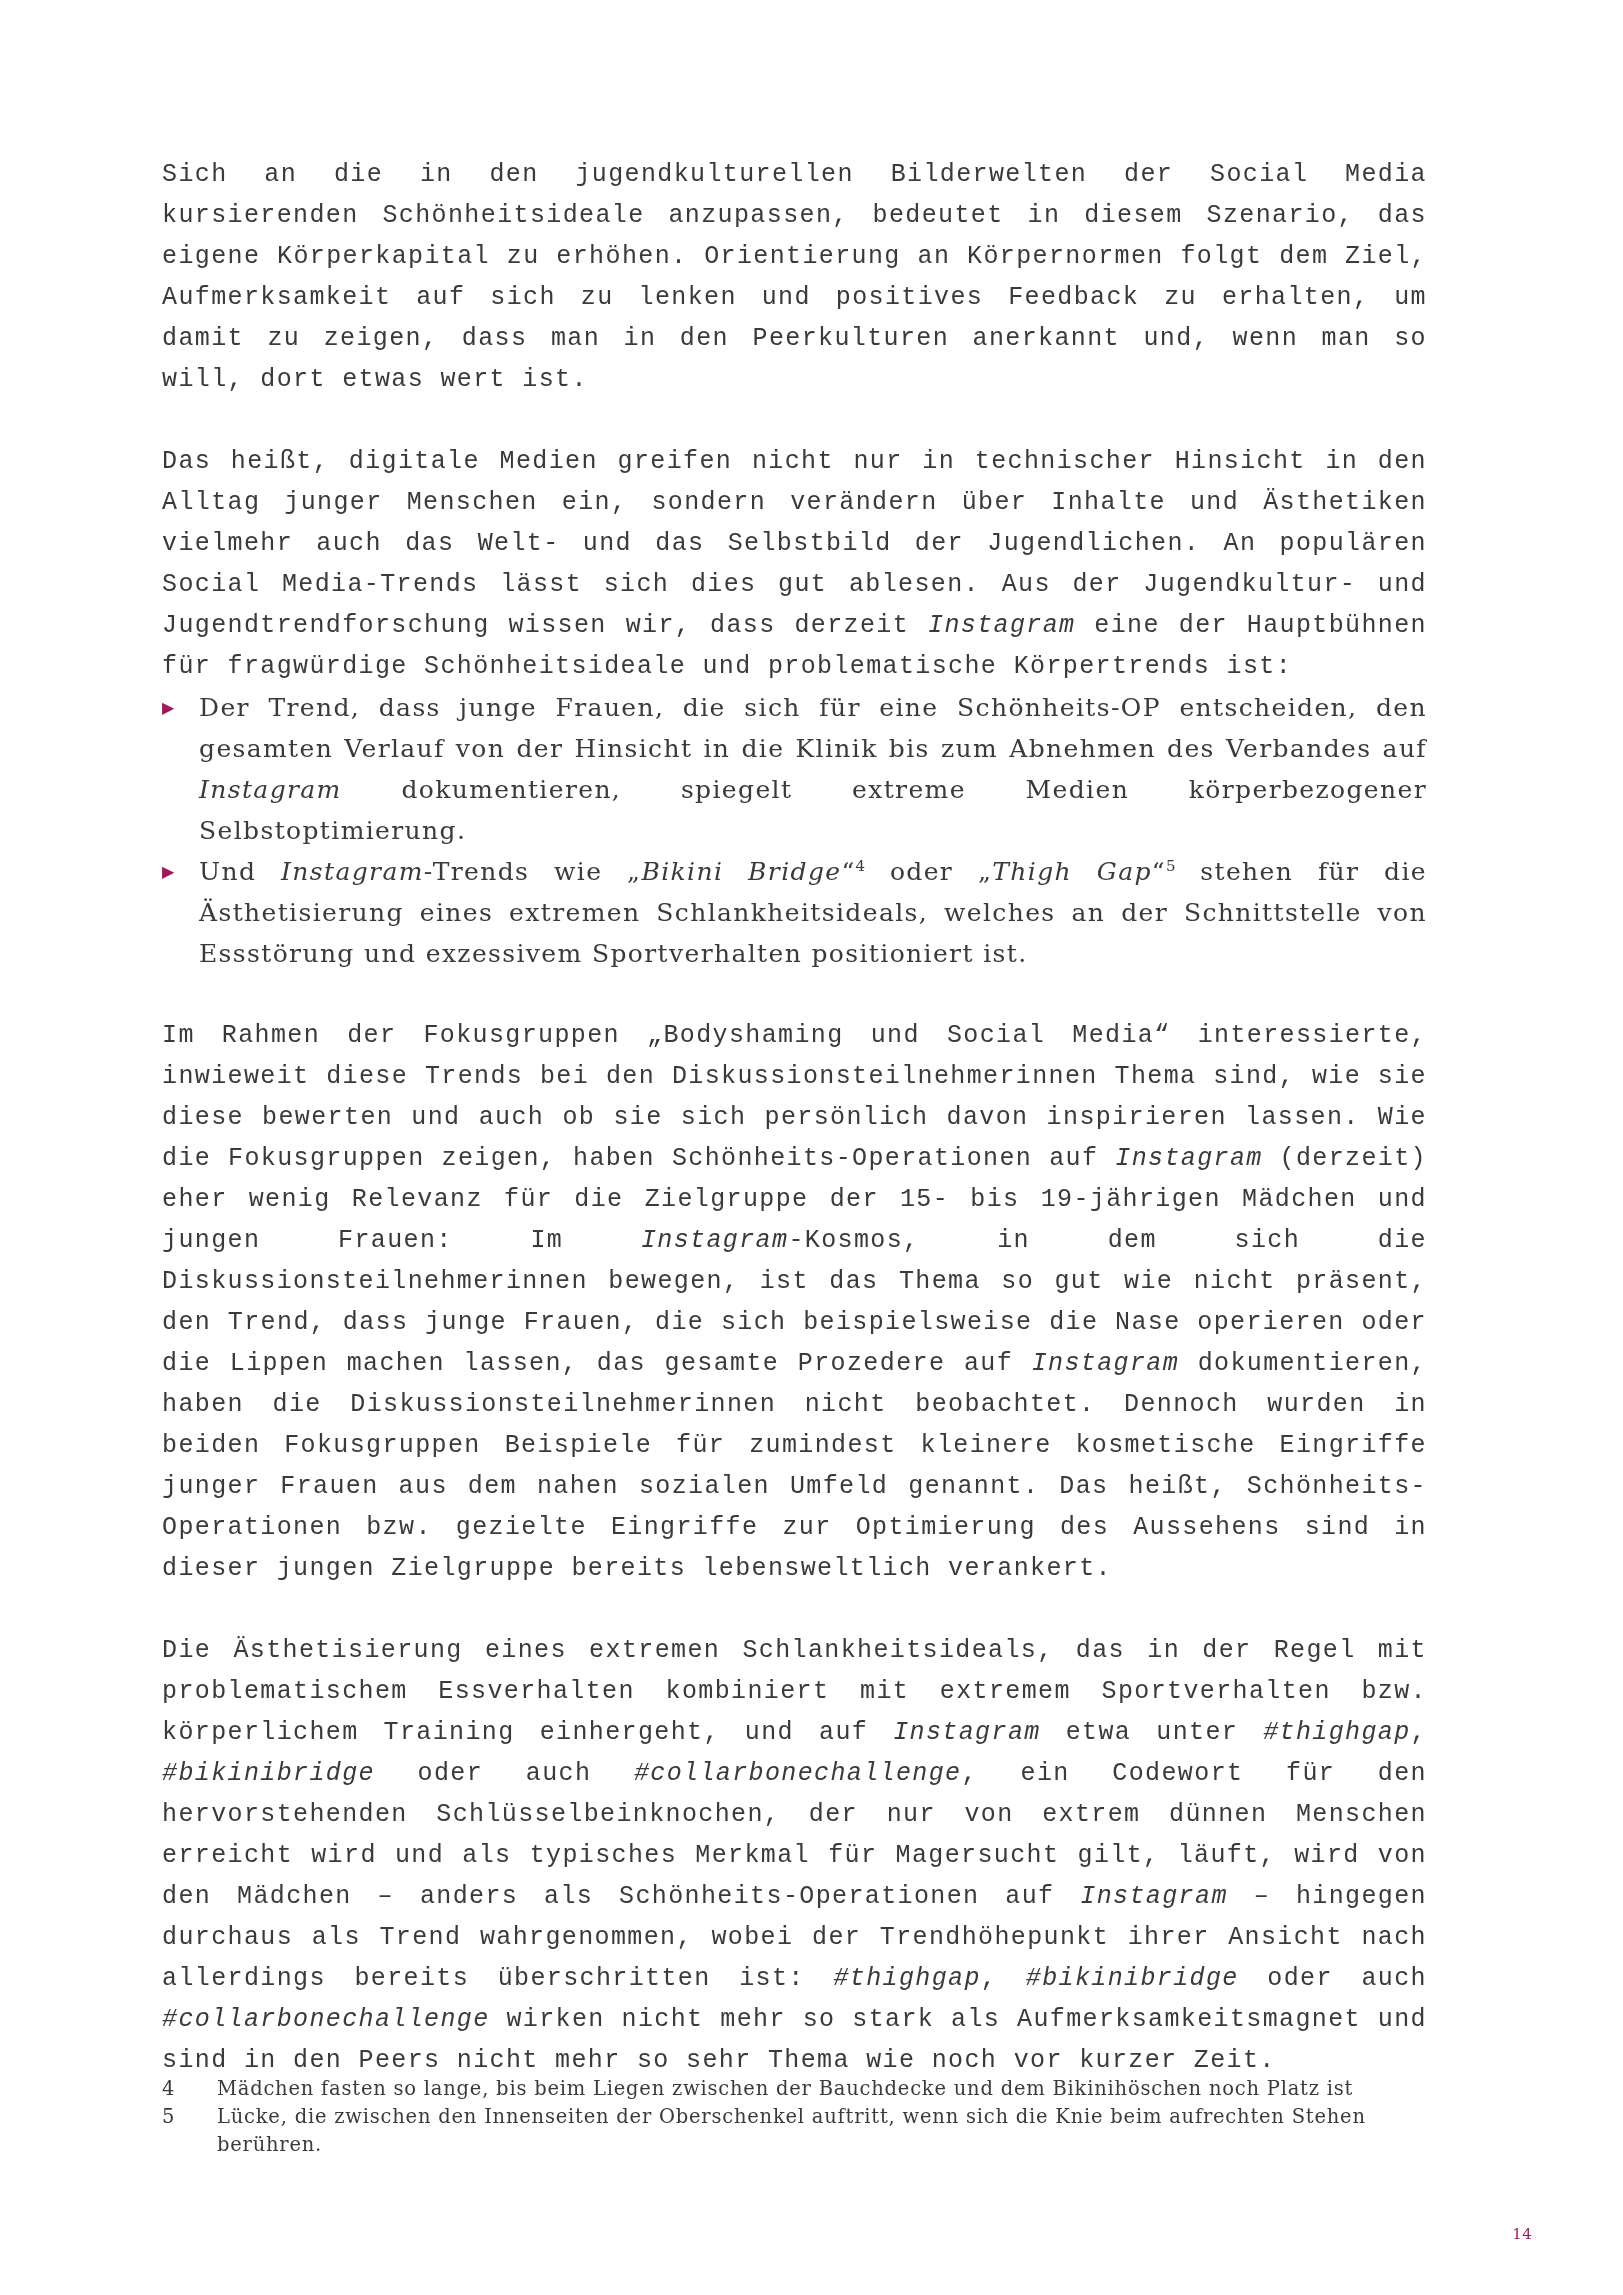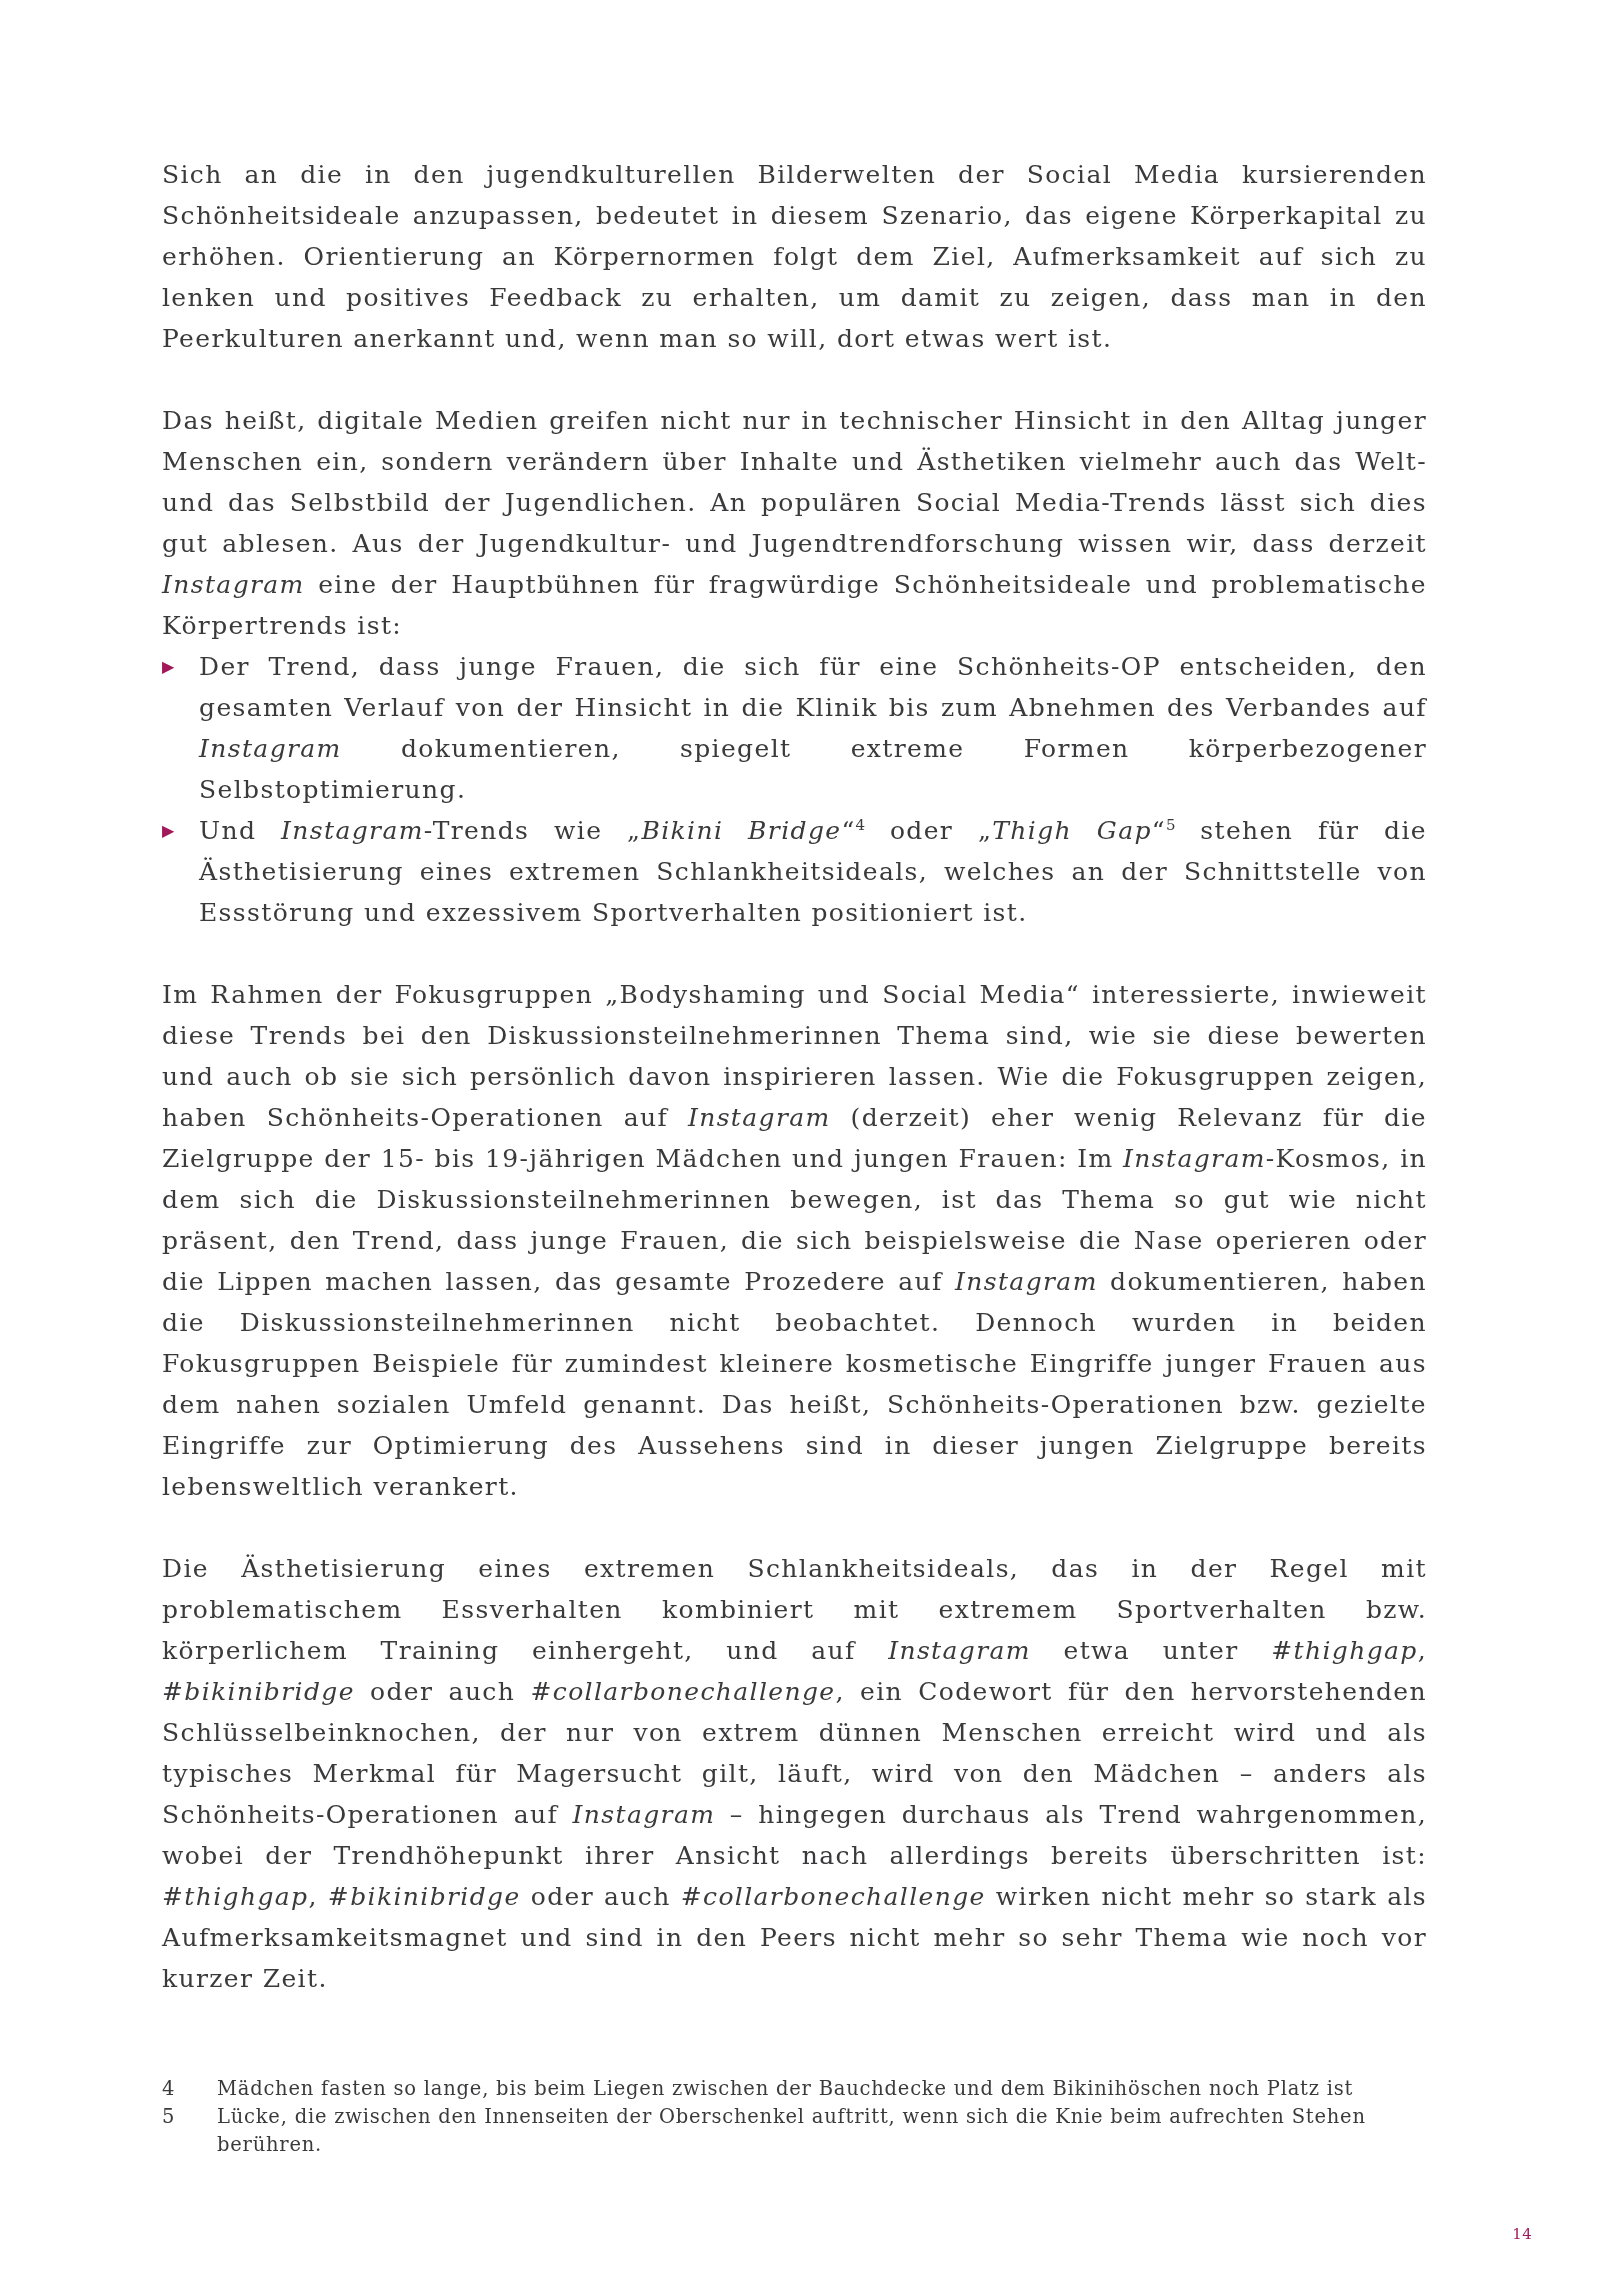--- a/index.html
+++ b/index.html
@@ -17,21 +17,21 @@
   .content {
     position: absolute;
     left: 162px;
     top: 154px;
     width: 1265px;
     font-size: 25px;
     line-height: 41px;
     letter-spacing: 0.055em;
     text-align: justify;
   }
-  p.para { margin: 0 0 41px 0; }
+  p.para { margin: 0 0 41px 0; font-family: Liberation Mono, monospace; }
   p.para.tight { margin-bottom: 0; }
   .bullet { display: flex; margin: 0; }
   .bullet + p.para { margin-top: 41px; }
   .bullet-marker {
     flex: 0 0 37px;
     color: var(--accent, #a2195b);
     font-family: "DejaVu Sans", "Liberation Sans", sans-serif;
     font-size: 16px;
     line-height: 41px;
     letter-spacing: 0;
@@ -67,21 +67,21 @@
 </style>
 </head>
 <body>
 
 <main class="page">
   <section class="content">
       <p class="para"><span>Sich an die in den jugendkulturellen Bilderwelten der Social Media kursierenden Schönheitsideale anzupassen, bedeutet in diesem Szenario, das eigene Körperkapital zu erhöhen. Orientierung an Körpernormen folgt dem Ziel, Aufmerksamkeit auf sich zu lenken und positives Feedback zu erhalten, um damit zu zeigen, dass man in den Peerkulturen anerkannt und, wenn man so will, dort etwas wert ist.</span></p>
       <p class="para tight"><span>Das heißt, digitale Medien greifen nicht nur in technischer Hinsicht in den Alltag junger Menschen ein, sondern verändern über Inhalte und Ästhetiken vielmehr auch das Welt- und das Selbstbild der Jugendlichen. An populären Social Media-Trends lässt sich dies gut ablesen. Aus der Jugendkultur- und Jugendtrendforschung wissen wir, dass derzeit </span><span class="it">Instagram</span><span> eine der Hauptbühnen für fragwürdige Schönheitsideale und problematische Körpertrends ist:</span></p>
       <div class="bullet">
         <span class="bullet-marker">▶</span>
-        <div class="bullet-text"><span>Der Trend, dass junge Frauen, die sich für eine Schönheits-OP entscheiden, den gesamten Verlauf von der Hinsicht in die Klinik bis zum Abnehmen des Verbandes auf </span><span class="it">Instagram</span><span> dokumentieren, spiegelt extreme Formen körperbezogener Selbstoptimierung.</span></div>
+        <div class="bullet-text"><span>Der Trend, dass junge Frauen, die sich für eine Schönheits-OP entscheiden, den gesamten Verlauf von der Hinsicht in die Klinik bis zum Abnehmen des Verbandes auf </span><span class="it">Instagram</span><span> dokumentieren, spiegelt extreme Medien körperbezogener Selbstoptimierung.</span></div>
       </div>
       <div class="bullet">
         <span class="bullet-marker">▶</span>
         <div class="bullet-text"><span>Und </span><span class="it">Instagram</span><span>-Trends wie „</span><span class="it">Bikini Bridge</span><span>“</span><sup class="fnref">4</sup><span> oder „</span><span class="it">Thigh Gap</span><span>“</span><sup class="fnref">5</sup><span> stehen für die Ästhetisierung eines extremen Schlankheitsideals, welches an der Schnittstelle von Essstörung und exzessivem Sportverhalten positioniert ist.</span></div>
       </div>
       <p class="para"><span>Im Rahmen der Fokusgruppen „Bodyshaming und Social Media“ interessierte, inwieweit diese Trends bei den Diskussionsteilnehmerinnen Thema sind, wie sie diese bewerten und auch ob sie sich persönlich davon inspirieren lassen. Wie die Fokusgruppen zeigen, haben Schönheits-Operationen auf </span><span class="it">Instagram</span><span> (derzeit) eher wenig Relevanz für die Zielgruppe der 15- bis 19-jährigen Mädchen und jungen Frauen: Im </span><span class="it">Instagram</span><span>-Kosmos, in dem sich die Diskussionsteilnehmerinnen bewegen, ist das Thema so gut wie nicht präsent, den Trend, dass junge Frauen, die sich beispielsweise die Nase operieren oder die Lippen machen lassen, das gesamte Prozedere auf </span><span class="it">Instagram</span><span> dokumentieren, haben die Diskussionsteilnehmerinnen nicht beobachtet. Dennoch wurden in beiden Fokusgruppen Beispiele für zumindest kleinere kosmetische Eingriffe junger Frauen aus dem nahen sozialen Umfeld genannt. Das heißt, Schönheits-Operationen bzw. gezielte Eingriffe zur Optimierung des Aussehens sind in dieser jungen Zielgruppe bereits lebensweltlich verankert.</span></p>
       <p class="para"><span>Die Ästhetisierung eines extremen Schlankheitsideals, das in der Regel mit problematischem Essverhalten kombiniert mit extremem Sportverhalten bzw. körperlichem Training einhergeht, und auf </span><span class="it">Instagram</span><span> etwa unter </span><span class="it">#thighgap</span><span>, </span><span class="it">#bikinibridge</span><span> oder auch </span><span class="it">#collarbonechallenge</span><span>, ein Codewort für den hervorstehenden Schlüsselbeinknochen, der nur von extrem dünnen Menschen erreicht wird und als typisches Merkmal für Magersucht gilt, läuft, wird von den Mädchen – anders als Schönheits-Operationen auf </span><span class="it">Instagram</span><span> – hingegen durchaus als Trend wahrgenommen, wobei der Trendhöhepunkt ihrer Ansicht nach allerdings bereits überschritten ist: </span><span class="it">#thighgap</span><span>, </span><span class="it">#bikinibridge</span><span> oder auch </span><span class="it">#collarbonechallenge</span><span> wirken nicht mehr so stark als Aufmerksamkeitsmagnet und sind in den Peers nicht mehr so sehr Thema wie noch vor kurzer Zeit.</span></p>
     </section>
 
   <section class="footnotes">

